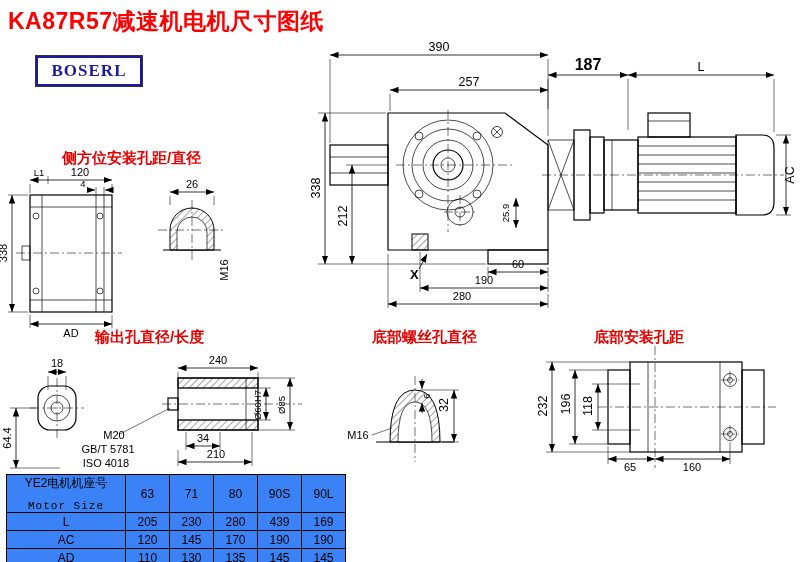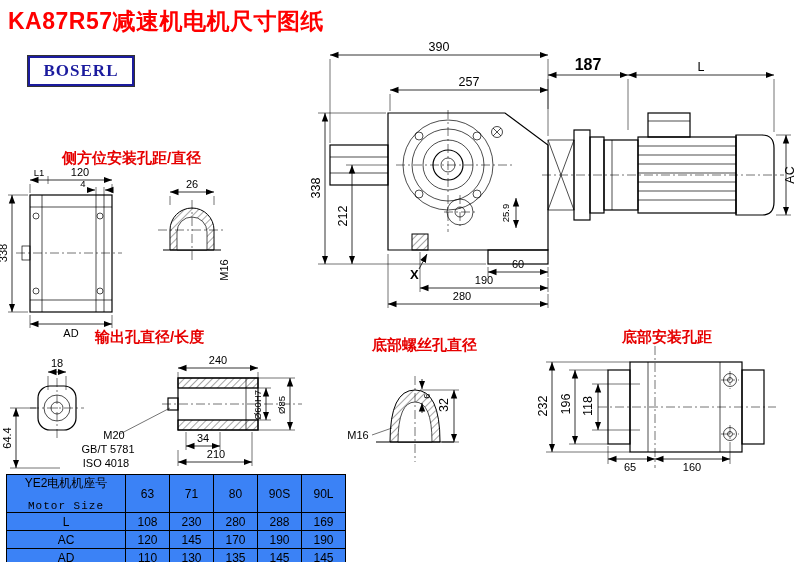--- a/index.html
+++ b/index.html
@@ -2,21 +2,21 @@
 <html><head>
 <meta charset="utf-8">
 <style>
   html,body { margin:0; padding:0; background:#fff; }
   .page { position:relative; width:800px; height:562px; background:#fff; overflow:hidden;
           font-family:"Liberation Sans", sans-serif;padding-left:18px; }
   .abs { position:absolute; }
 
   .title { position:absolute; left:8px; top:6px; color:#ff0000;
            font:bold 23px "Liberation Sans", sans-serif; letter-spacing:.5px; }
-  .logo  { position:absolute; left:28px; top:56px; width:102px; height:26px;
+  .logo  { position:absolute; left:36px; top:56px; width:102px; height:26px;
            border:2px solid #1b1b9e; box-shadow:0 0 0 1px #333;
            display:flex; align-items:center; justify-content:center;
            color:#1b1b9e; font:bold 17px "Liberation Serif", serif; letter-spacing:1px;
            background:#fff; }
   .sec-label { position:absolute; color:#e60000; font:bold 15px "Liberation Sans", sans-serif; white-space:nowrap; }
 
   
   svg .out  { stroke:#000; stroke-width:1.2; fill:none; }
   svg .thin { stroke:#000; stroke-width:.7; fill:none; }
   svg .ext  { stroke:#000; stroke-width:.55; }
@@ -53,22 +53,22 @@
     </defs>
   </svg>
 
   <div class="title">KA87R57减速机电机尺寸图纸</div>
   <div class="logo">
     <span>BOSERL</span>
   </div>
 
   <div class="sec-label" style="left:62px;top:149px">侧方位安装孔距/直径</div>
   <div class="sec-label" style="left:95px;top:328px">输出孔直径/长度</div>
-  <div class="sec-label" style="left:372px;top:336px">底部螺丝孔直径</div>
-  <div class="sec-label" style="left:622px;top:328px">底部安装孔距</div>
+  <div class="sec-label" style="left:372px;top:328px">底部螺丝孔直径</div>
+  <div class="sec-label" style="left:594px;top:328px">底部安装孔距</div>
 
   <svg class="abs" style="left:0;top:160px" width="250" height="185">
     <g>
       <line class="ext" x1="30" y1="24" x2="30" y2="33"></line>
       <line class="ext" x1="112" y1="24" x2="112" y2="33"></line>
       <line class="dim" x1="30" y1="20" x2="112" y2="20" marker-start="url(#arr)" marker-end="url(#arr)"></line>
       <line class="ext" x1="48" y1="16" x2="48" y2="24"></line>
       <text class="mid small" x="39" y="16">L1</text>
       <text class="mid" x="80" y="16">120</text>
       <line class="ext" x1="96" y1="27" x2="96" y2="35"></line>
@@ -329,24 +329,24 @@
         <div class="mono">Motor Size</div>
       </th>
       <th>63</th>
       <th>71</th>
       <th>80</th>
       <th>90S</th>
       <th>90L</th>
     </tr>
     <tr>
       <td class="c0">L</td>
-      <td>108</td>
+      <td>205</td>
       <td>230</td>
       <td>280</td>
-      <td>288</td>
+      <td>439</td>
       <td>169</td>
     </tr>
     <tr>
       <td class="c0">AC</td>
       <td>120</td>
       <td>145</td>
       <td>170</td>
       <td>190</td>
       <td>190</td>
     </tr>

